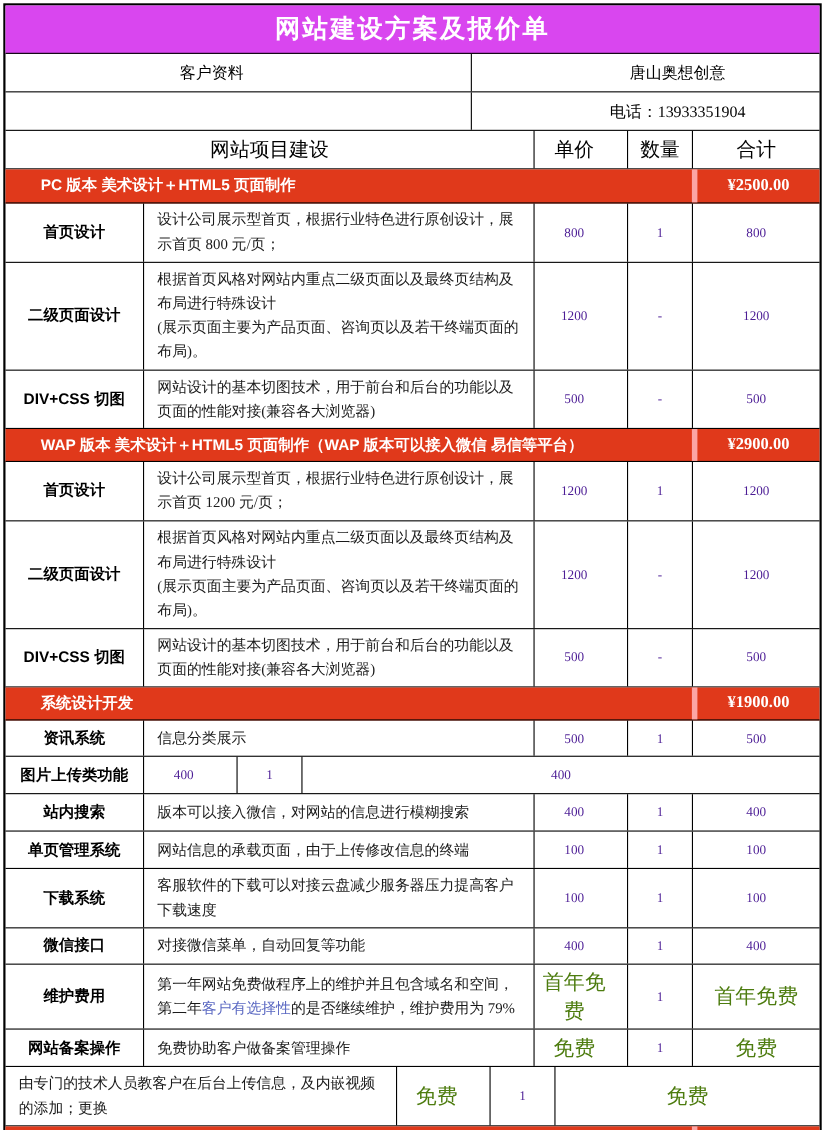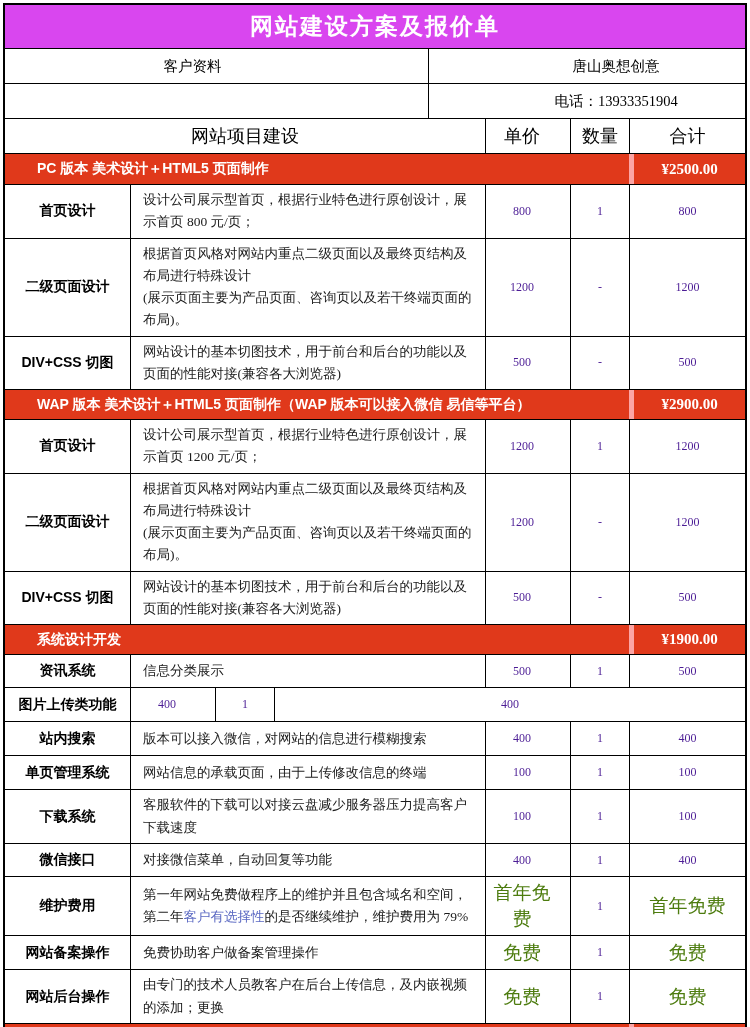--- a/index.html
+++ b/index.html
@@ -371,23 +371,20 @@
       </div>
     <div class="cell c-qty">
         <span class="num">1</span>
       </div>
     <div class="cell c-total">
         <span class="cn-val">免费</span>
       </div>
   </div>
 
   <div class="row r-item h44">
-    <div class="cell c-name">
-        <span class="item-name">网站后台操作</span>
-      </div>
     <div class="cell c-desc">
         <span class="desc-text">由专门的技术人员教客户在后台上传信息，及内嵌视频的添加；更换</span>
       </div>
     <div class="cell c-price">
         <span class="cn-val">免费</span>
       </div>
     <div class="cell c-qty">
         <span class="num">1</span>
       </div>
     <div class="cell c-total">

